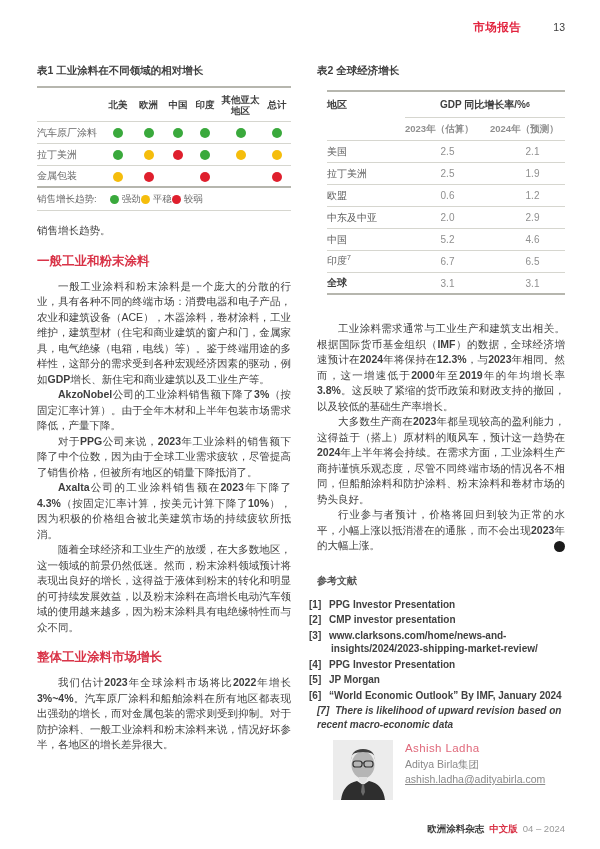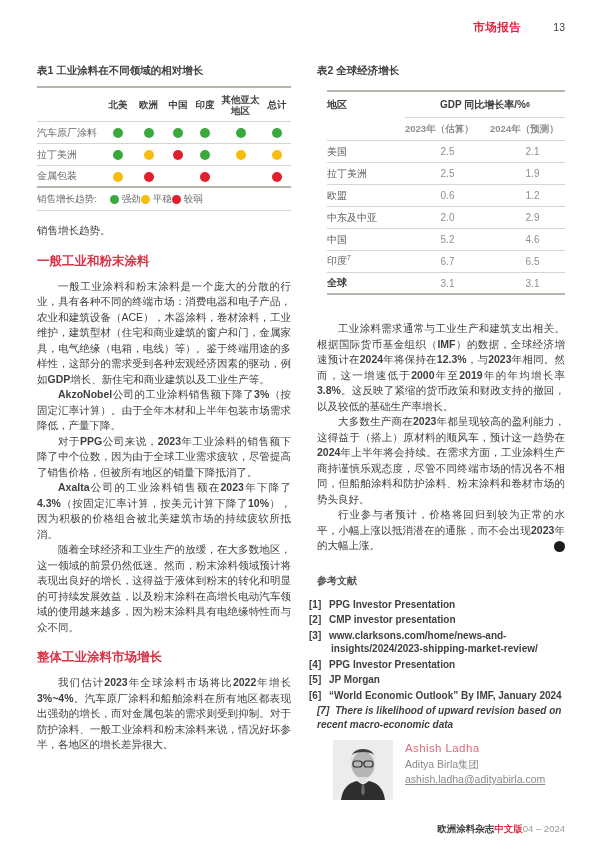--- a/index.html
+++ b/index.html
@@ -71,21 +71,21 @@
 
   
   .author{position:absolute; left:333px; top:740px; width:234px; display:flex; gap:12px;}
   .author-photo{width:60px; height:60px; flex:0 0 60px;}
   .author-info{font-size:10.5px; line-height:15px; color:#4a4a4a; padding-top:1px;}
   .author-name{color:var(--pink); font-size:11.5px; letter-spacing:.4px; margin-bottom:1px;}
   .author-company{color:#8a8a8a;}
   .author-email{color:#8a8a8a; text-decoration:underline; cursor:pointer;}
 
   
-  .page-footer{position:absolute; top:823px; right:35px; font-size:9.5px; color:#999; display:flex; align-items:baseline;}
+  .page-footer{position:absolute; top:823px; right:35px; font-size:9.5px; color:#999; display:flex; gap:5px; align-items:baseline;}
   .ft-journal{color:#3c3c3c; font-weight:bold;}
   .ft-edition{color:var(--red); font-weight:bold;}
 </style>
 </head>
 <body>
 
 <div class="page">
 
   <div class="page-header">
     <span class="hdr-label">市场报告</span>

